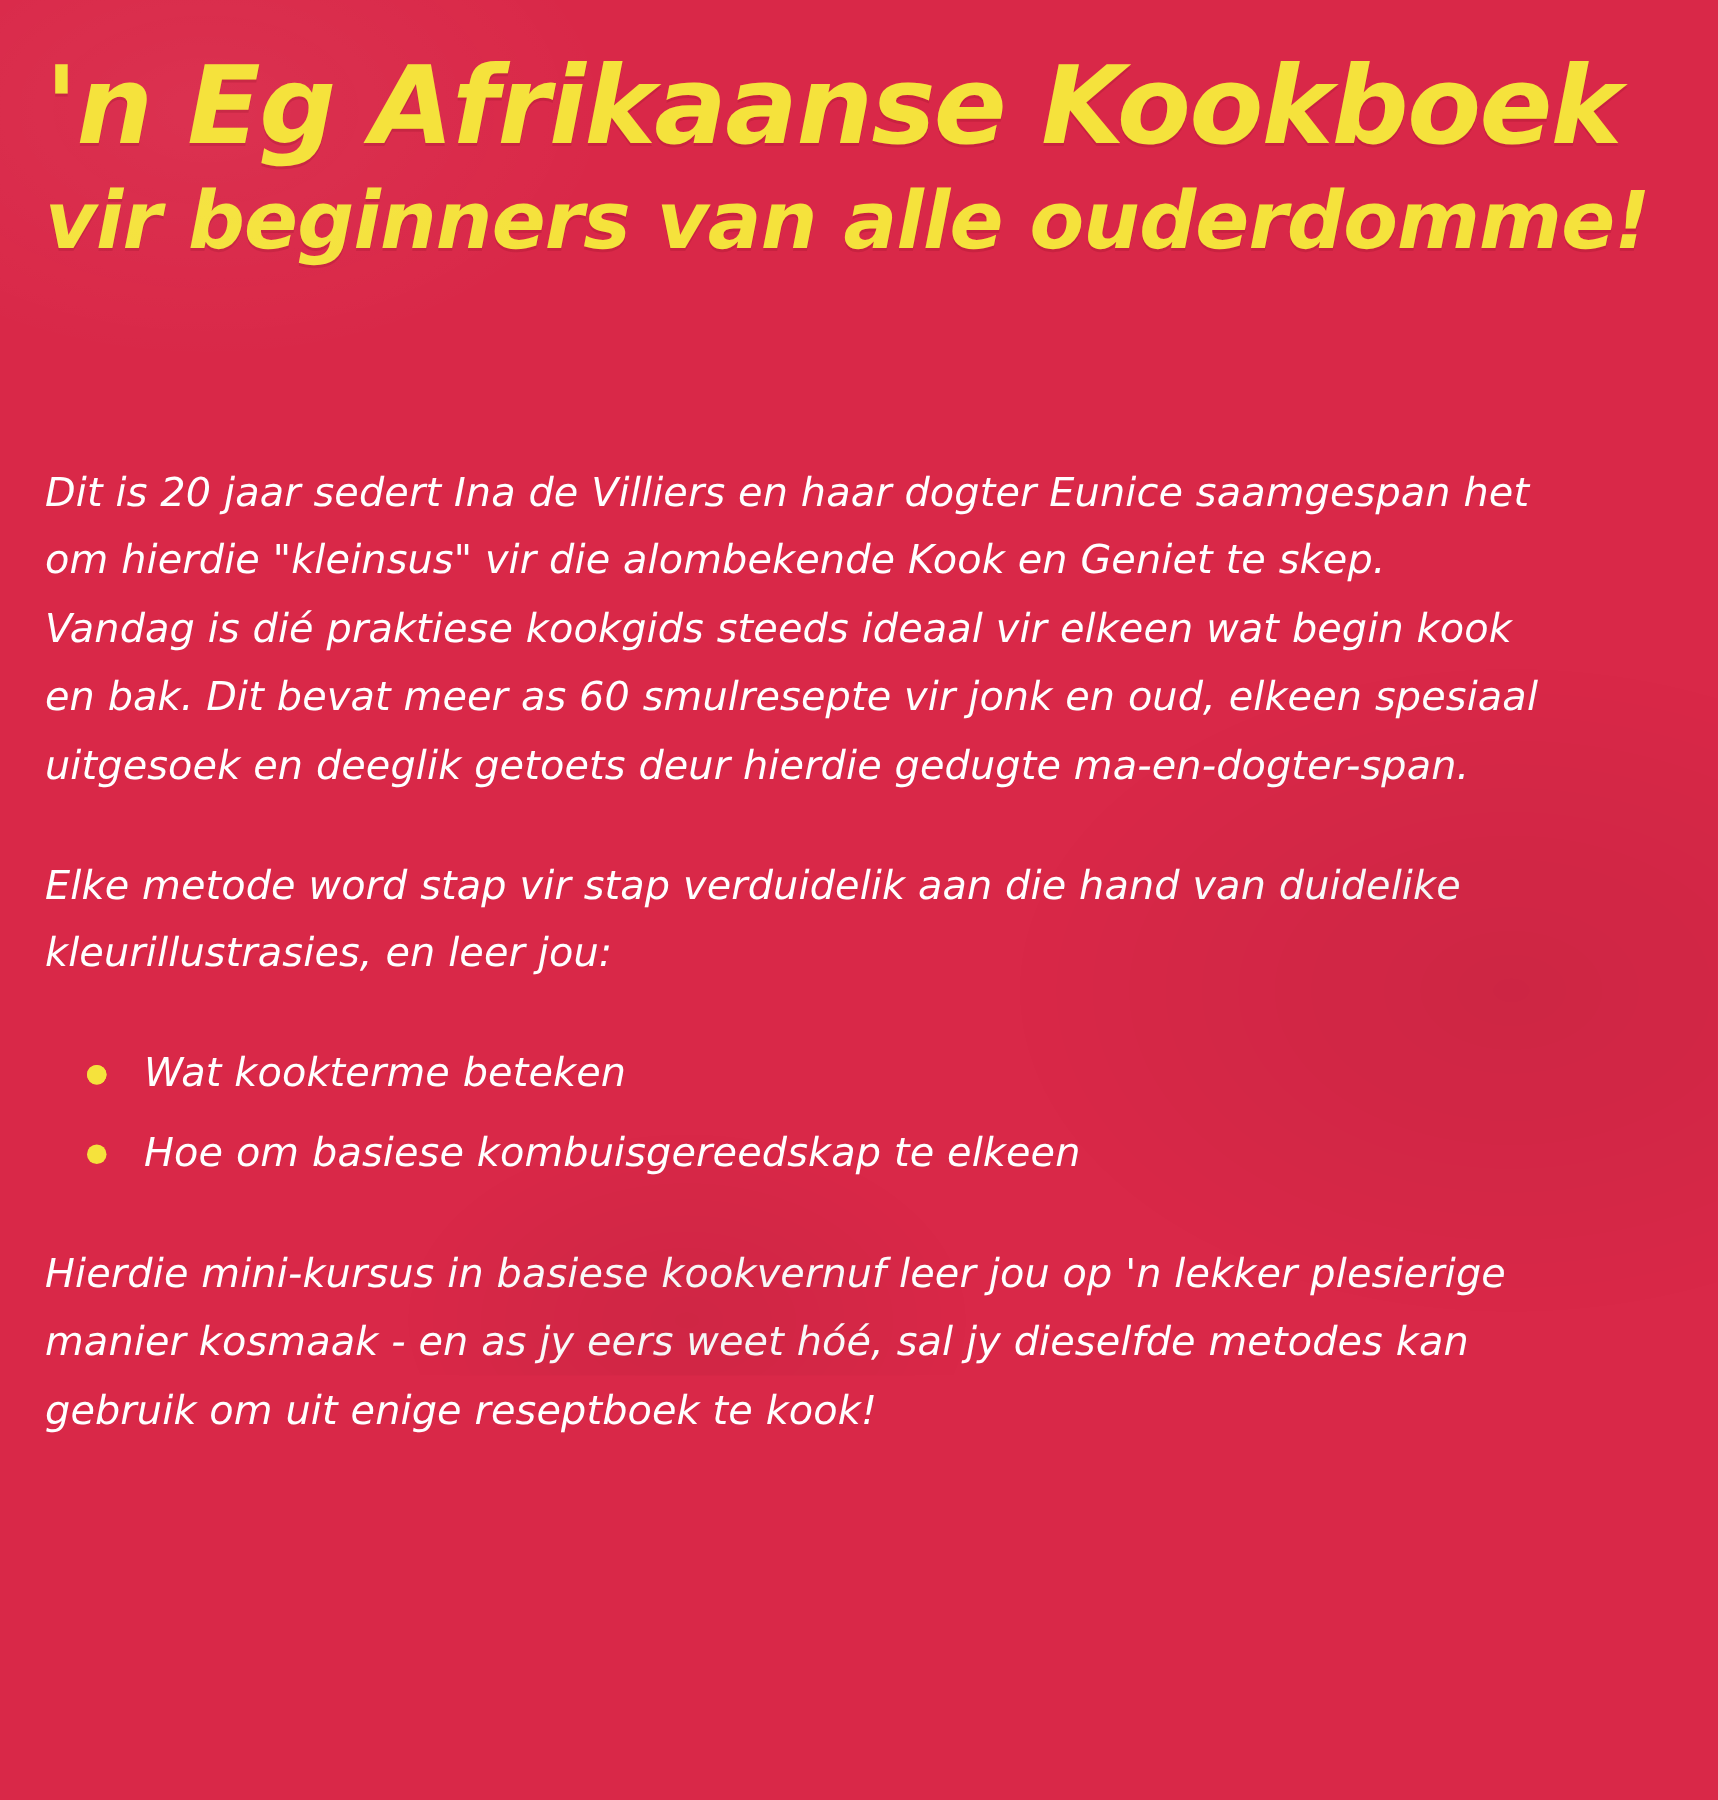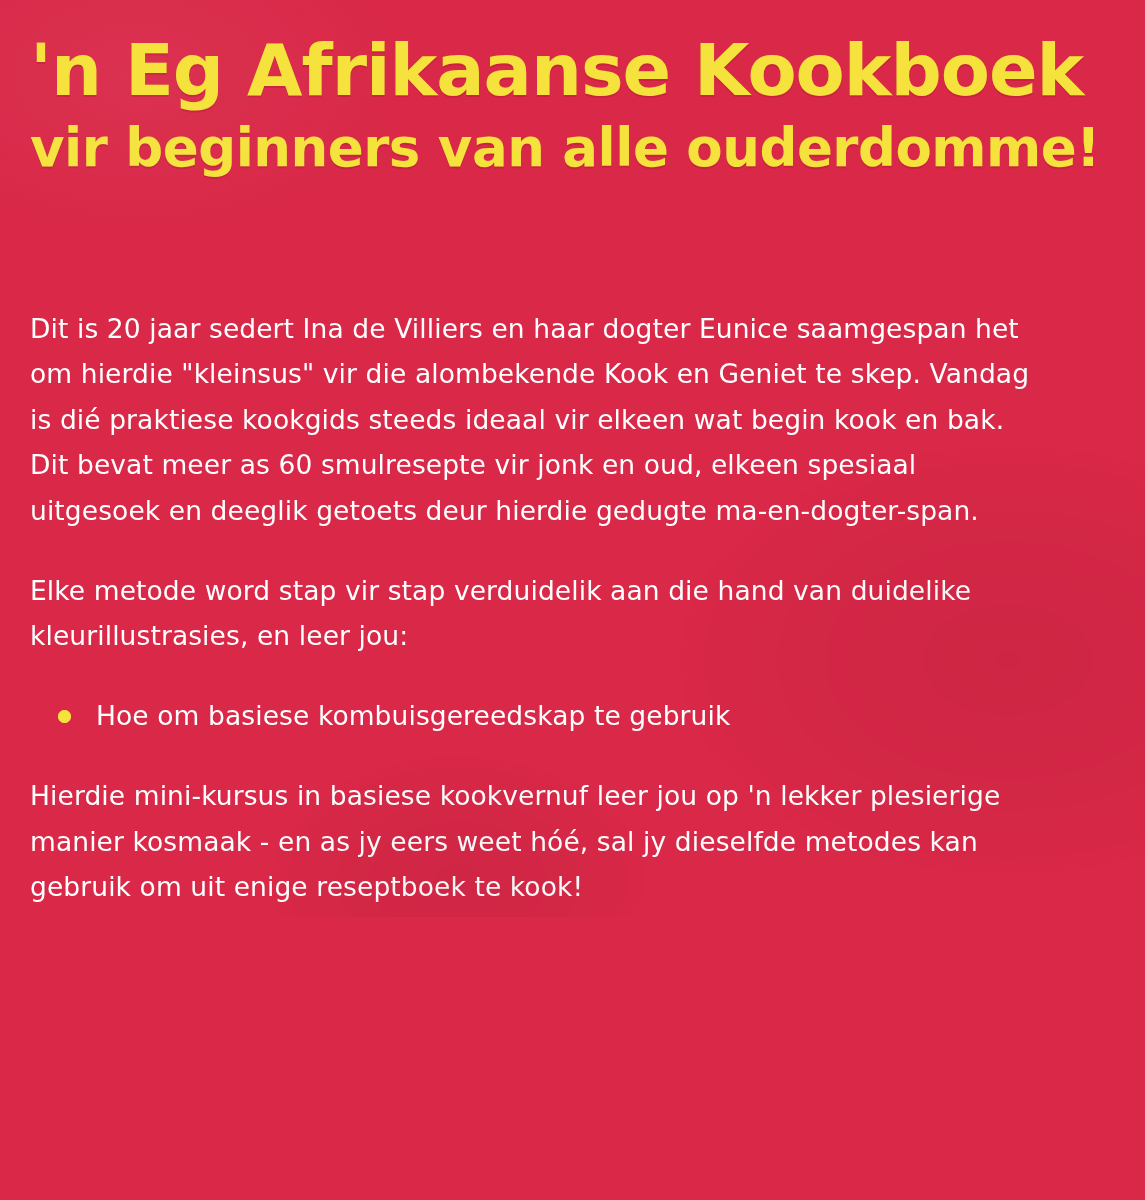--- a/index.html
+++ b/index.html
@@ -24,20 +24,21 @@
       radial-gradient(ellipse 520px 340px at 88% 72%, rgba(0,0,0,0.06), rgba(0,0,0,0) 70%),
       radial-gradient(ellipse 300px 200px at 40% 96%, rgba(0,0,0,0.05), rgba(0,0,0,0) 70%);
     opacity: 0.9;
   }
   .cover {
     position: relative;
     width: 1145px;
     height: 917px;
     box-sizing: border-box;
     padding: 34px 18px 0 30px;
+    font-style: italic;
   }
   .title-block {
     margin: 0 0 0 0;
   }
   .title-main {
     color: #f5e23c;
     font-family: "DejaVu Sans", sans-serif;
     font-weight: bold;
     font-size: 72px;
     line-height: 1.02;
@@ -115,19 +116,23 @@
   <div class="body-block">
     <p class="para">Dit is 20 jaar sedert Ina de Villiers en haar dogter Eunice saamgespan het om hierdie "kleinsus" vir die alombekende Kook en Geniet te skep. Vandag is dié praktiese kookgids steeds ideaal vir elkeen wat begin kook en bak. Dit bevat meer as 60 smulresepte vir jonk en oud, elkeen spesiaal uitgesoek en deeglik getoets deur hierdie gedugte ma-en-dogter-span.</p>
     <p class="para tight">Elke metode word stap vir stap verduidelik aan die hand van duidelike kleurillustrasies, en leer jou:</p>
 
     <ul class="bullet-list">
       <li>
         <span class="dot"></span>
       </li>
       <li>
         <span class="dot"></span>
-        <span>Hoe om basiese kombuisgereedskap te gebruik</span>
+        <span>Wat kookterme beteken</span>
+      </li>
+      <li>
+        <span class="dot"></span>
+        <span>Hoe om basiese kombuisgereedskap te elkeen</span>
       </li>
     </ul>
 
     <p class="para closing">Hierdie mini-kursus in basiese kookvernuf leer jou op 'n lekker plesierige manier kosmaak - en as jy eers weet hóé, sal jy dieselfde metodes kan gebruik om uit enige reseptboek te kook!</p>
   </div>
 </div>
 
 </body></html>

